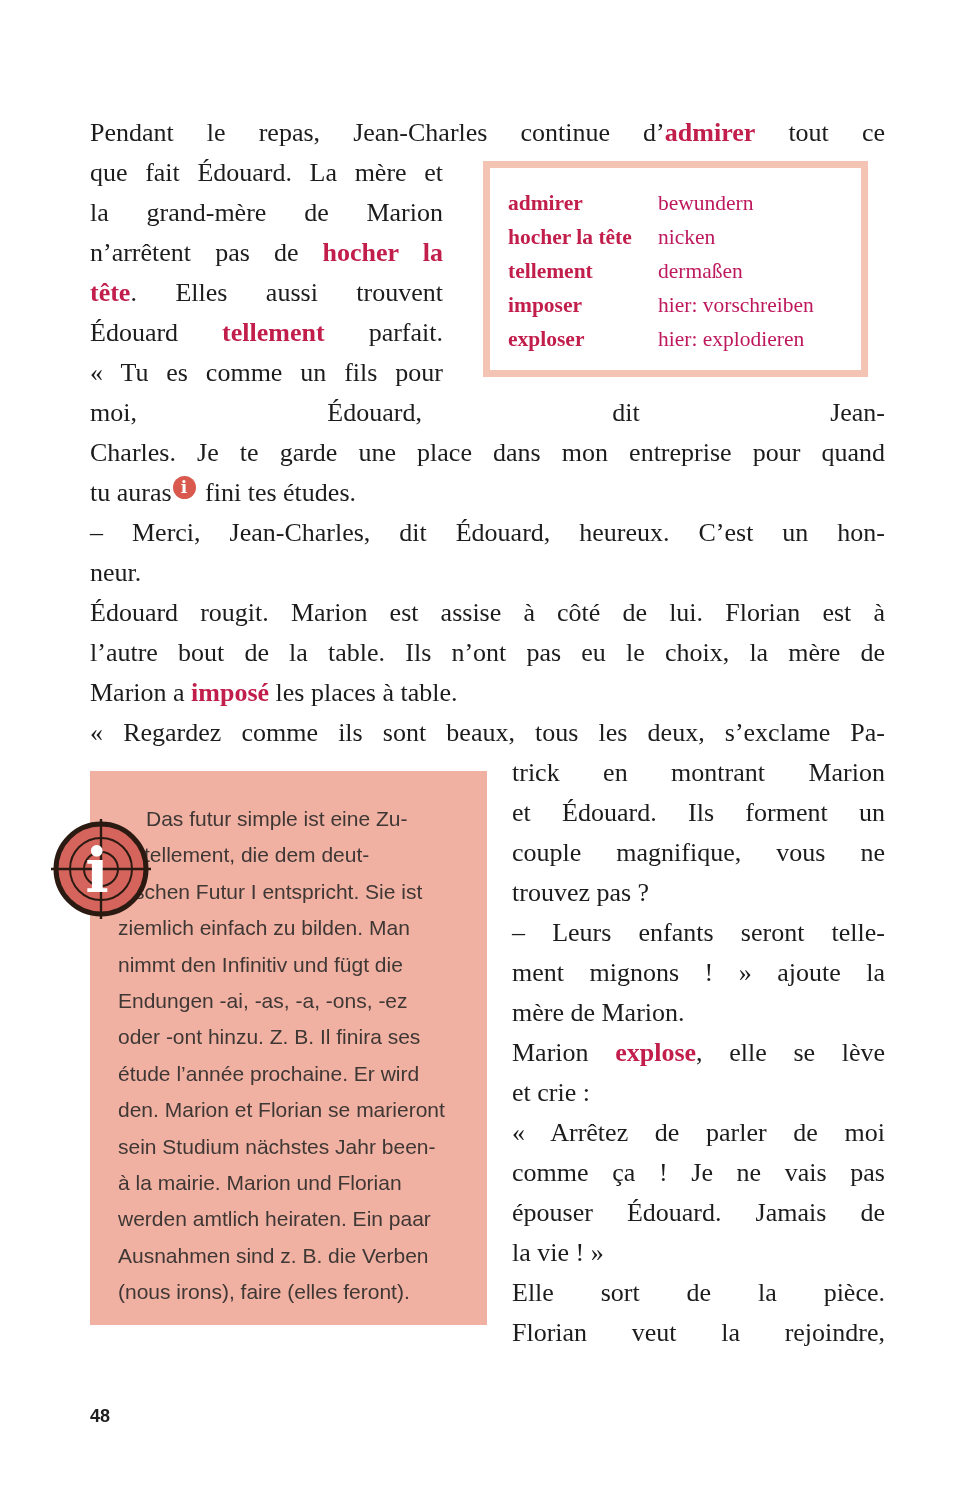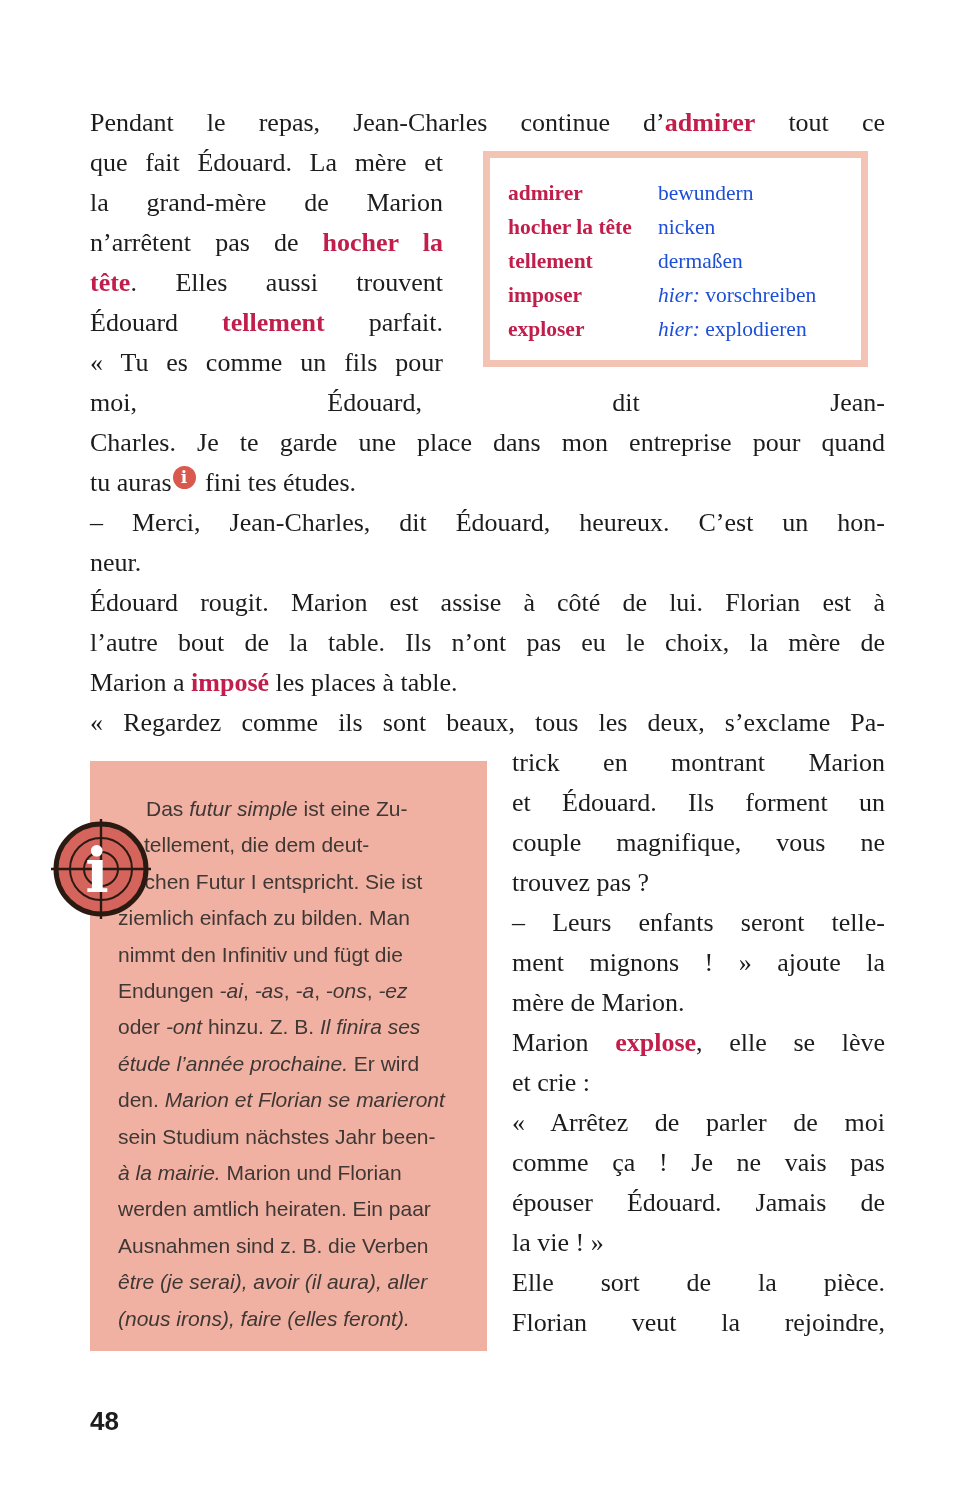--- a/index.html
+++ b/index.html
@@ -1,45 +1,45 @@
 <!DOCTYPE html>
 <html style="--accent_red: #c21e4c; --box_pink: #f0b1a3; --vocab_border: #f3c3b4; --icon_small: #d9594e; --icon_large: #d5655c; --icon_outline: #2a1a12; --info_text: #3f3734;"><head>
 <meta charset="utf-8">
 <style>
   html,body{margin:0;padding:0;background:#ffffff;}
   .page{position:relative;width:975px;height:1487px;background:#ffffff;overflow:hidden;
         font-family:"Liberation Serif",serif;color:#1c1c1c;}
-  .flow{position:absolute;left:90px;top:103px;width:795px;font-size:26px;line-height:40px;}
+  .flow{position:absolute;left:90px;top:113px;width:795px;font-size:26px;line-height:40px;}
   .line{text-align:justify;}
   .jl{text-align-last:justify;}
   .hl{color:var(--accent_red);font-weight:bold;}
-  .it{font-style:italic;}
+  .it{}
   .supicon{display:inline-block;width:23px;height:23px;border-radius:50%;
            background:var(--icon_small);color:#fff;font-family:"DejaVu Serif",serif;
            font-size:17px;line-height:23px;font-weight:bold;text-align:center;
            vertical-align:8px;margin:0 3px 0 1px;}
   
   .vocab{float:right;box-sizing:border-box;width:385px;margin:8px 17px 12px 40px;
          border:7px solid var(--vocab_border);background:#fff;
          padding:18px 10px 14px 18px;font-size:21.5px;line-height:34px;}
   .vrow{display:grid;grid-template-columns:150px 1fr;}
   .vfr{font-weight:bold;color:var(--accent_red);}
-  .vde{color:#1d4ed8;}
+  .vde{color:#be185d;}
   
   .pink{float:left;box-sizing:border-box;width:397px;margin:18px 25px 0 0;
         background:var(--box_pink);padding:18px 14px 14px 28px;
         font-family:"Liberation Sans",sans-serif;font-size:21px;line-height:36.4px;
         color:var(--info_text);}
   .pink .line{text-align:left;}
   .pink .line:nth-child(1){padding-left:28px;margin-top:12px;}
   .pink .line:nth-child(2){padding-left:26px;}
   .pink .line:nth-child(3){padding-left:16px;}
   .bigicon{position:absolute;left:50px;top:818px;width:102px;height:102px;}
   .pagenum{position:absolute;left:90px;top:1406px;font-family:"Liberation Sans",sans-serif;
-           font-size:26px;font-weight:bold;color:#1d1d1d;}
+           font-size:18px;font-weight:bold;color:#1d1d1d;}
   .clr{clear:both;height:0;}
 </style>
 </head>
 <body>
 
 <div class="page">
 
   <div class="flow">
 
     <div>
@@ -98,21 +98,20 @@
           <div class="line"><span>ziemlich einfach zu bilden. Man</span></div>
           <div class="line"><span>nimmt den Infinitiv und fügt die</span></div>
           <div class="line"><span>Endungen </span><span class="it">-ai</span><span>, </span><span class="it">-as</span><span>, </span><span class="it">-a</span><span>, </span><span class="it">-ons</span><span>, </span><span class="it">-ez</span></div>
           <div class="line"><span>oder </span><span class="it">-ont</span><span> hinzu. Z. B. </span><span class="it">Il finira ses</span></div>
           <div class="line"><span class="it">étude l’année prochaine.</span><span> Er wird</span></div>
           <div class="line"><span>den. </span><span class="it">Marion et Florian se marieront</span></div>
           <div class="line"><span>sein Studium nächstes Jahr been-</span></div>
           <div class="line"><span class="it">à la mairie.</span><span> Marion und Florian</span></div>
           <div class="line"><span>werden amtlich heiraten. Ein paar</span></div>
           <div class="line"><span>Ausnahmen sind z. B. die Verben</span></div>
-          <div class="line"><span class="it">être (je serai), avoir (il aura), aller</span></div>
           <div class="line"><span class="it">(nous irons), faire (elles feront).</span></div>
         </div>
     </aside>
 
     <div>
         <div class="line jl"><span>trick en montrant Marion</span></div>
         <div class="line jl"><span>et Édouard. Ils forment un</span></div>
         <div class="line jl"><span>couple magnifique, vous ne</span></div>
         <div class="line"><span>trouvez pas ?</span></div>
         <div class="line jl"><span>– Leurs enfants seront telle-</span></div>

